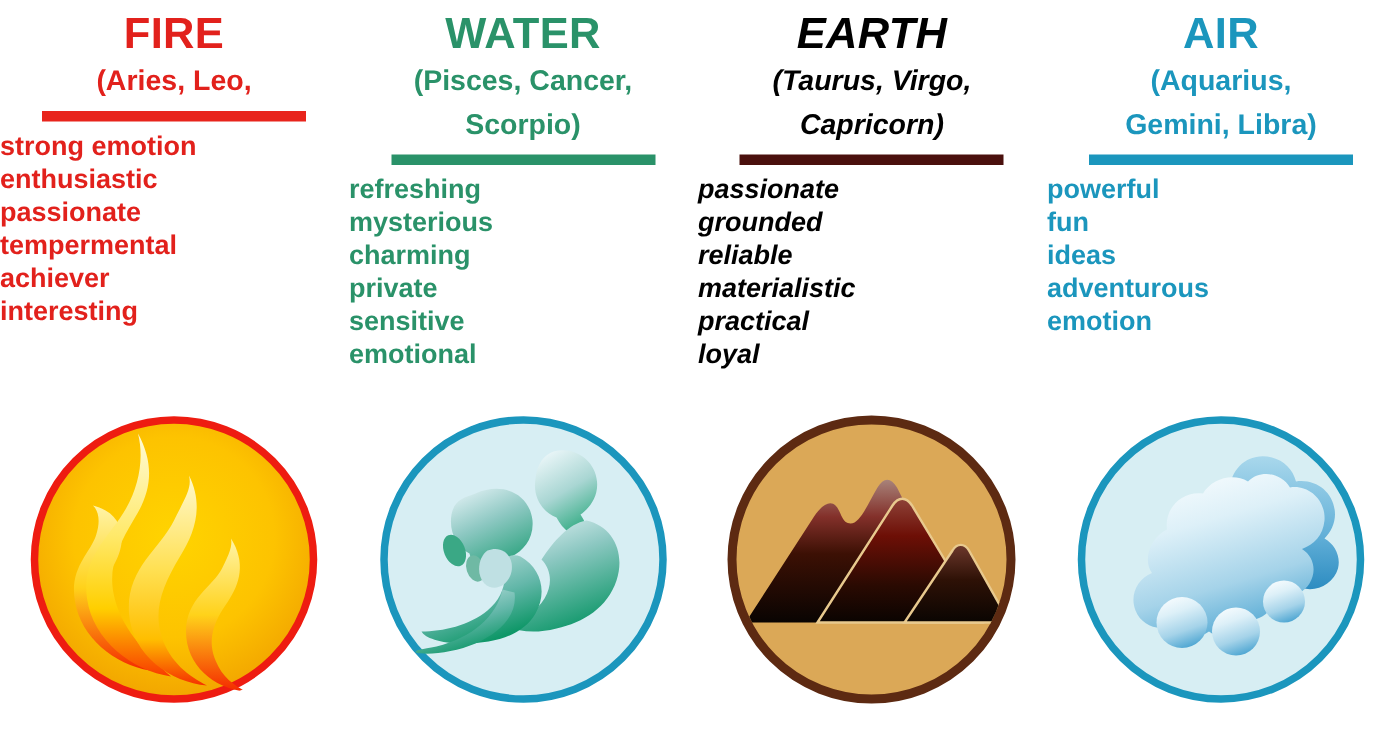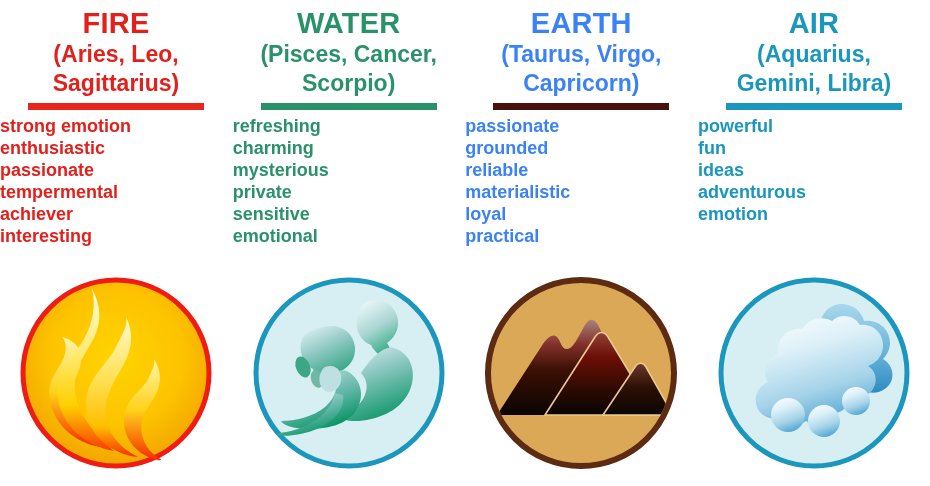--- a/index.html
+++ b/index.html
@@ -44,21 +44,21 @@
   }
   .elem-name {
     display: block;
     font-size: 29px;
     font-weight: bold;
     letter-spacing: 0.2px;
     line-height: 34px;
   }
   .signs {
     display: block;
-    font-size: 23px;
+    font-size: 19px;
     font-weight: bold;
     line-height: 29px;
     padding: 0 4px;
   }
 
   
   .rule {
     width: 176px;
     height: 7px;
     margin-top: 5px;
@@ -98,36 +98,35 @@
   }
   .badge svg { display: block; }
 
   
   .fire .elem-name, .fire .signs, .fire .traits { color: #e2211c; }
   .fire .rule { background: #e8241c; }
 
   .water .elem-name, .water .signs, .water .traits { color: #2a9269; }
   .water .rule { background: #2a9269; }
 
-  .earth .elem-name, .earth .signs, .earth .traits { color: #3b82f6; }
+  .earth .elem-name, .earth .signs, .earth .traits { color: #000000; font-style: italic; }
   .earth .rule { background: #4a100d; }
 
   .air .elem-name, .air .signs, .air .traits { color: #1b96bd; }
   .air .rule { background: #1b96bd; }
 </style>
 </head>
 <body>
 
 <div class="board">
 
   <div class="col fire">
     <div class="head">
       <span class="elem-name">FIRE</span>
       <span class="signs">(Aries, Leo,</span>
-      <span class="signs">Sagittarius)</span>
     </div>
     <div class="rule"></div>
     <div class="traits">
       <span class="trait">strong emotion</span>
       <span class="trait">enthusiastic</span>
       <span class="trait">passionate</span>
       <span class="trait">tempermental</span>
       <span class="trait">achiever</span>
       <span class="trait">interesting</span>
     </div>
@@ -174,22 +173,22 @@
 
   <div class="col water">
     <div class="head">
       <span class="elem-name">WATER</span>
       <span class="signs">(Pisces, Cancer,</span>
       <span class="signs">Scorpio)</span>
     </div>
     <div class="rule"></div>
     <div class="traits">
       <span class="trait">refreshing</span>
+      <span class="trait">mysterious</span>
       <span class="trait">charming</span>
-      <span class="trait">mysterious</span>
       <span class="trait">private</span>
       <span class="trait">sensitive</span>
       <span class="trait">emotional</span>
     </div>
     <div class="badge-wrap">
       <div class="badge">
         <svg width="196" height="196" viewBox="0 0 196 196" xmlns="http://www.w3.org/2000/svg">
           <defs>
             <linearGradient id="waveA" x1="0.2" y1="0" x2="0.6" y2="1">
               <stop offset="0%" stop-color="#dceef1"></stop>
@@ -233,22 +232,22 @@
       <span class="elem-name">EARTH</span>
       <span class="signs">(Taurus, Virgo,</span>
       <span class="signs">Capricorn)</span>
     </div>
     <div class="rule"></div>
     <div class="traits">
       <span class="trait">passionate</span>
       <span class="trait">grounded</span>
       <span class="trait">reliable</span>
       <span class="trait">materialistic</span>
+      <span class="trait">practical</span>
       <span class="trait">loyal</span>
-      <span class="trait">practical</span>
     </div>
     <div class="badge-wrap">
       <div class="badge">
         <svg width="196" height="196" viewBox="0 0 196 196" xmlns="http://www.w3.org/2000/svg">
           <defs>
             <linearGradient id="peakBig" x1="0" y1="0" x2="0" y2="1">
               <stop offset="0%" stop-color="#a8837a"></stop>
               <stop offset="26%" stop-color="#83302a"></stop>
               <stop offset="52%" stop-color="#3c1004"></stop>
               <stop offset="100%" stop-color="#090402"></stop>

